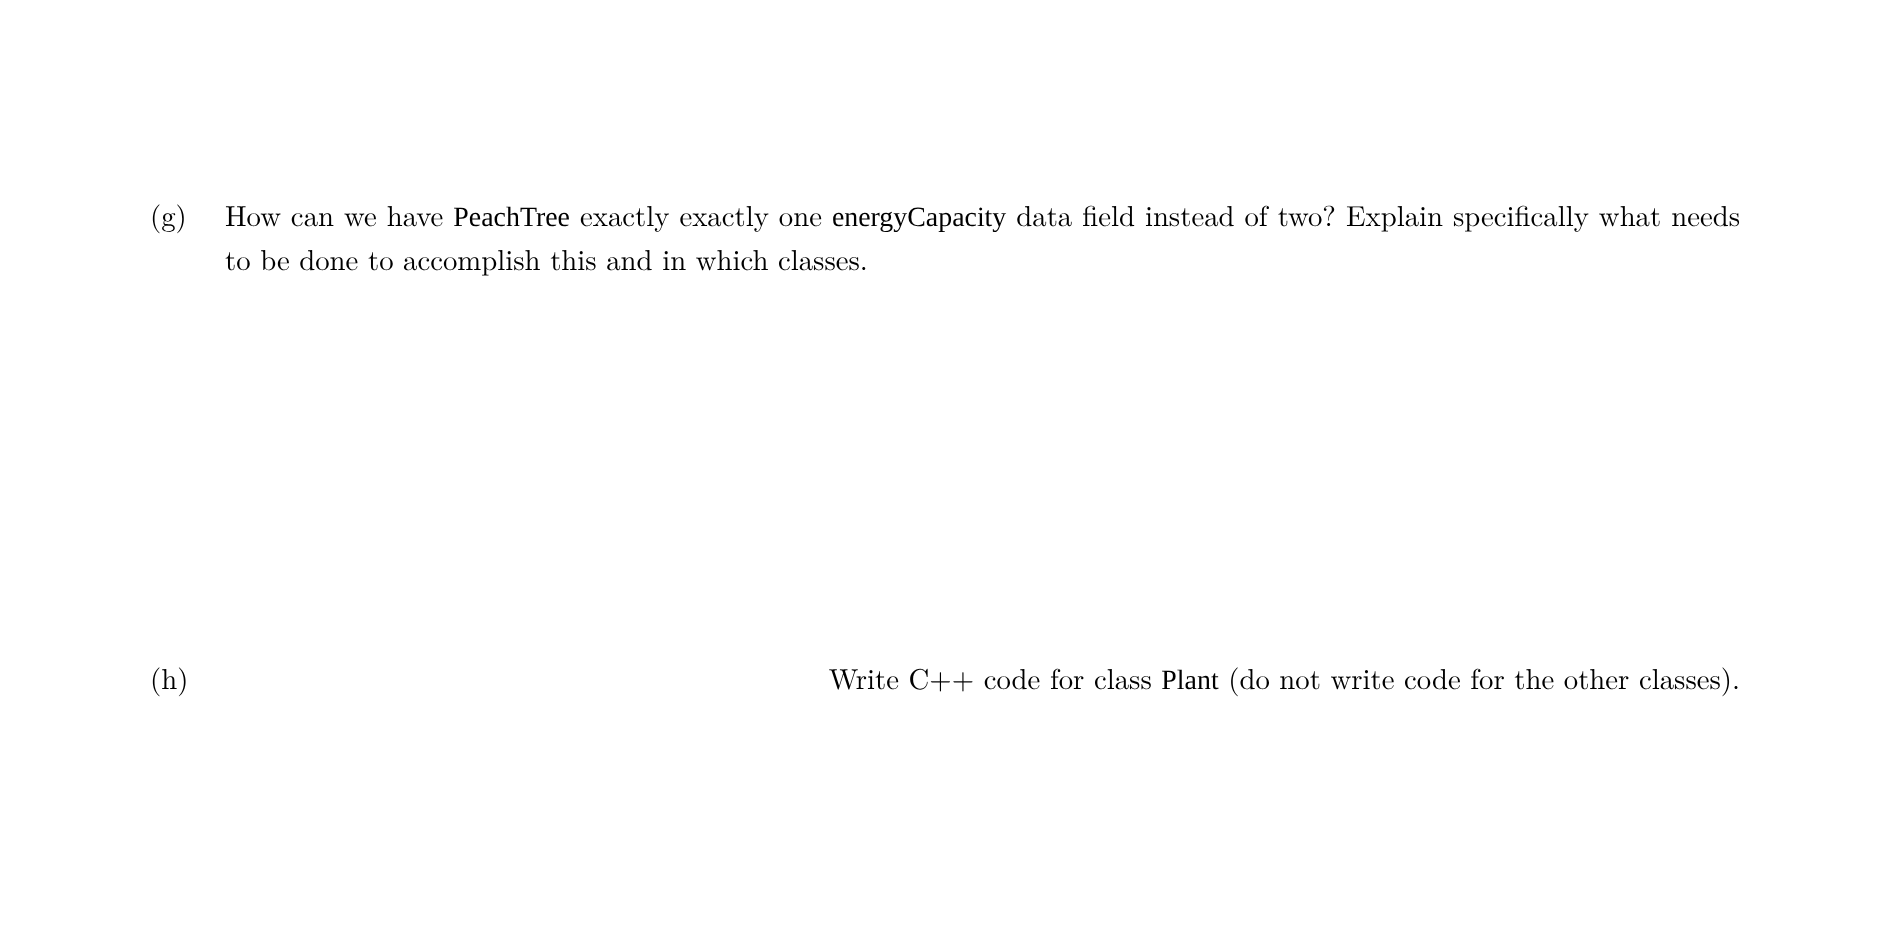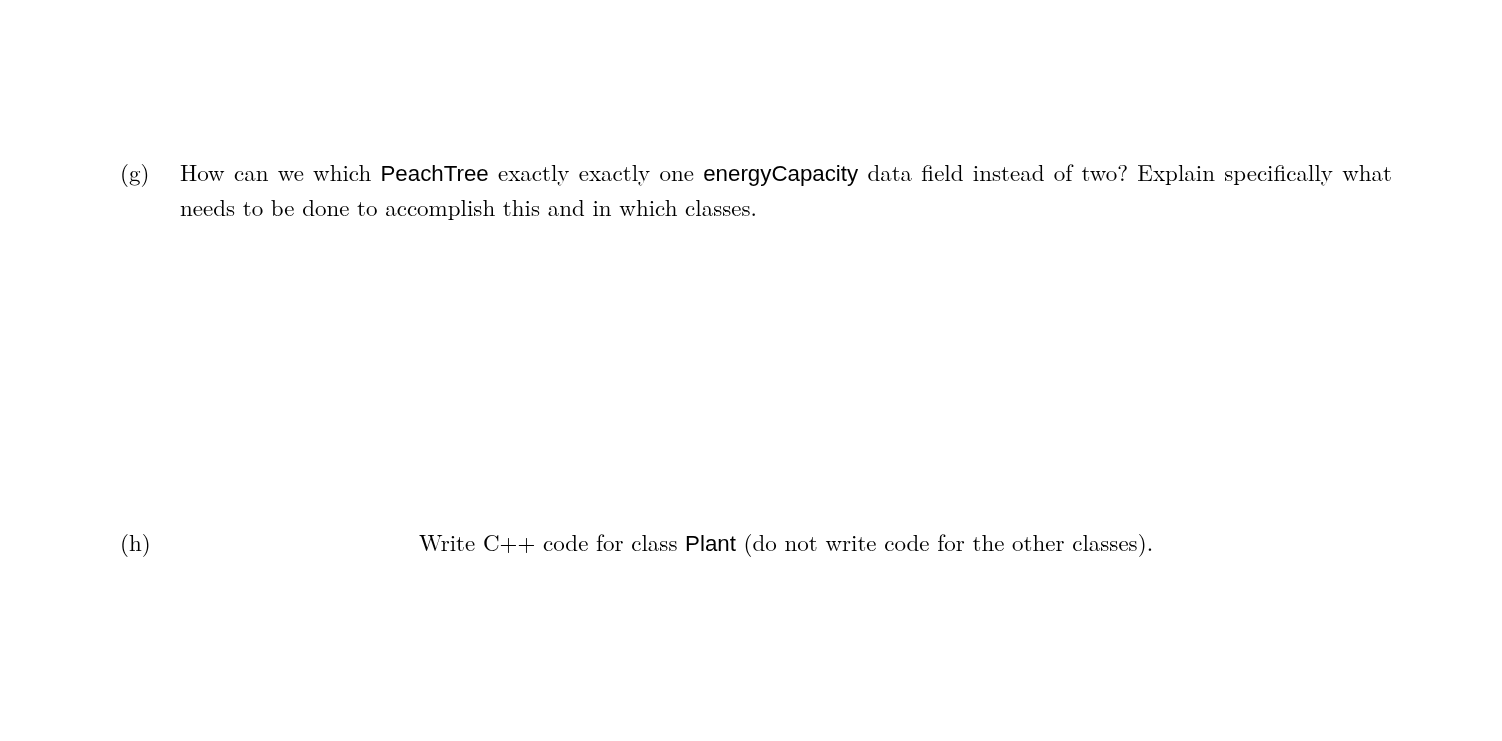--- a/index.html
+++ b/index.html
@@ -28,34 +28,34 @@
     .label {
       flex: 0 0 60px;
       text-align: left;
     }
     .content {
       flex: 1;
       text-align: justify;
     }
     .content-left {
       flex: 1;
-      text-align: center;
+      text-align: right;
     }
     .tt {
-      font-family: Liberation Sans, sans-serif;
+      font-family: Liberation Serif, serif;
       font-size: 0.97em;
     }
   </style>
 </head>
 <body>
 
 <div class="question">
   <div class="label">(g)</div>
   <div class="content">
-    <span>How can we which </span><span class="tt">PeachTree</span><span> exactly exactly one </span><span class="tt">energyCapacity</span><span> data field instead of two?  Explain specifically what needs to be done to accomplish this and in which classes.</span>
+    <span>How can we have </span><span class="tt">PeachTree</span><span> exactly exactly one </span><span class="tt">energyCapacity</span><span> data field instead of two?  Explain specifically what needs to be done to accomplish this and in which classes.</span>
   </div>
 </div>
 
 <div class="question question-h">
   <div class="label">(h)</div>
   <div class="content-left">
     <span>Write C++ code for class </span><span class="tt">Plant</span><span> (do not write code for the other classes).</span>
   </div>
 </div>
 

